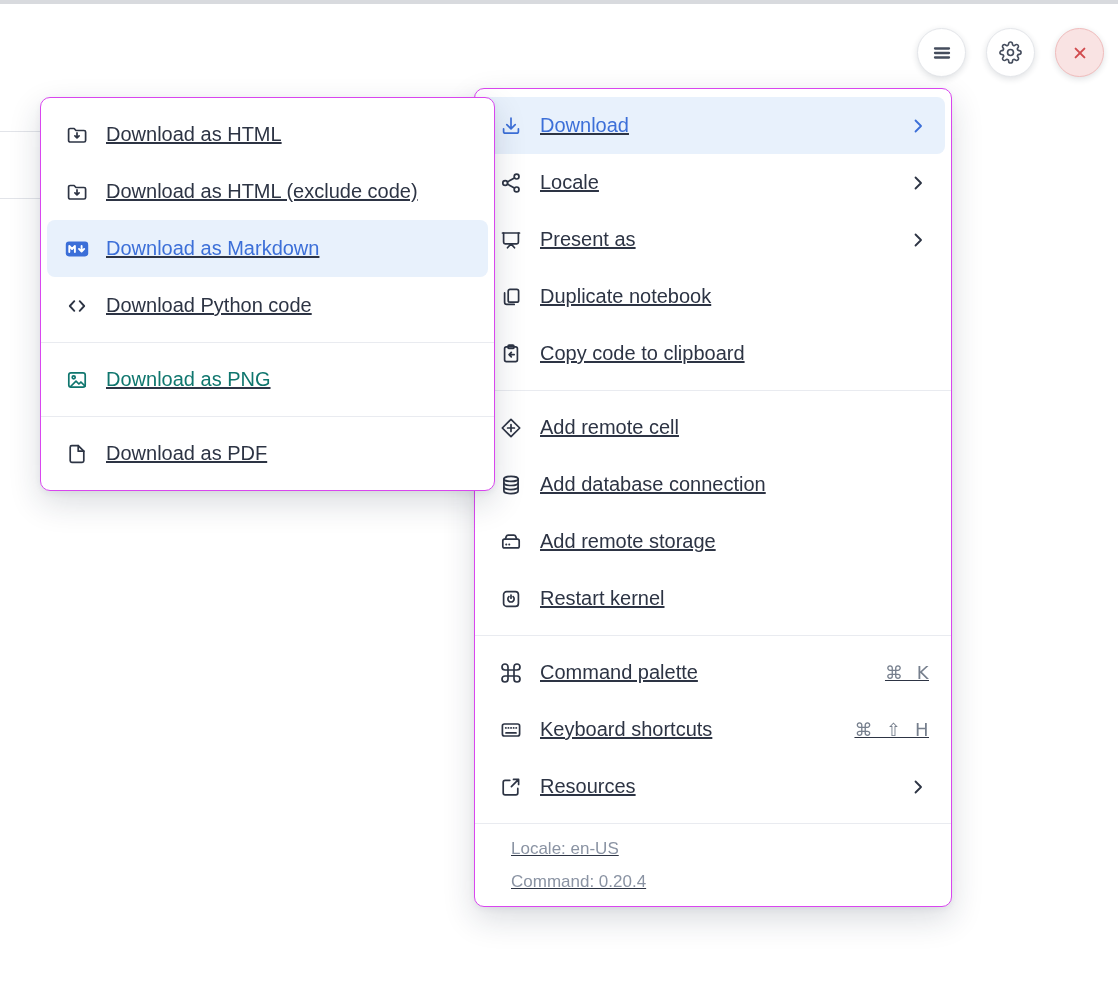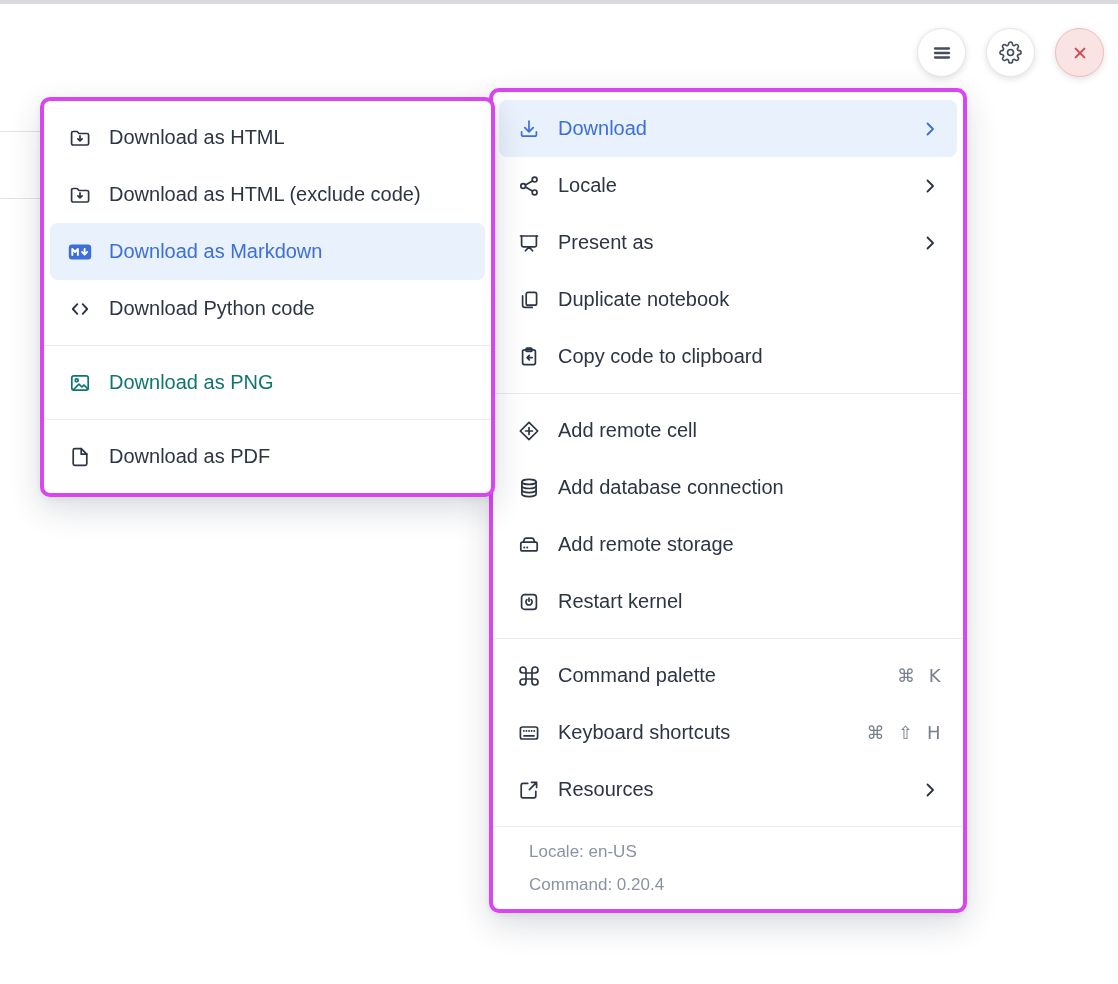--- a/index.html
+++ b/index.html
@@ -16,25 +16,26 @@
     position:absolute; top:28px; width:49px; height:49px; border-radius:50%;
     background:#fff; border:1px solid #e4e6ea;
     box-shadow:0 2px 6px rgba(30,40,60,.14);
     display:flex; align-items:center; justify-content:center;
     color:#454d5d; cursor:pointer;
   }
   .circle-btn.danger { background:#f9e3e3; border-color:#f0bcbc; color:#d14b4e; }
 
   
   .menu-popup {
-    position:absolute; background:#fff; border:4px solid #d946ef; border-radius:10px;
+    position:absolute; background:#fff; border:1px solid #d946ef; border-radius:10px;
     box-shadow:0 2px 6px rgba(25,35,60,.06), 0 12px 32px rgba(25,35,60,.16);
     padding:8px 0;
-  }
-  .main-menu { left:489px; top:88px; width:478px; z-index:5; }
+    text-decoration:underline;
+  }
+  .main-menu { left:474px; top:88px; width:478px; z-index:5; }
   .sub-menu  { left:40px;  top:97px; width:455px; z-index:10; }
 
   .menu-item {
     height:57px; display:flex; align-items:center; gap:17px;
     padding:0 22px 0 24px; font-size:20px; color:#2d3444; cursor:pointer;
     white-space:nowrap;
   }
   .menu-item .label { flex:1; overflow:hidden; }
   .menu-item.highlight {
     background:#e8f1fc; color:#3c6fd8; border-radius:8px;

